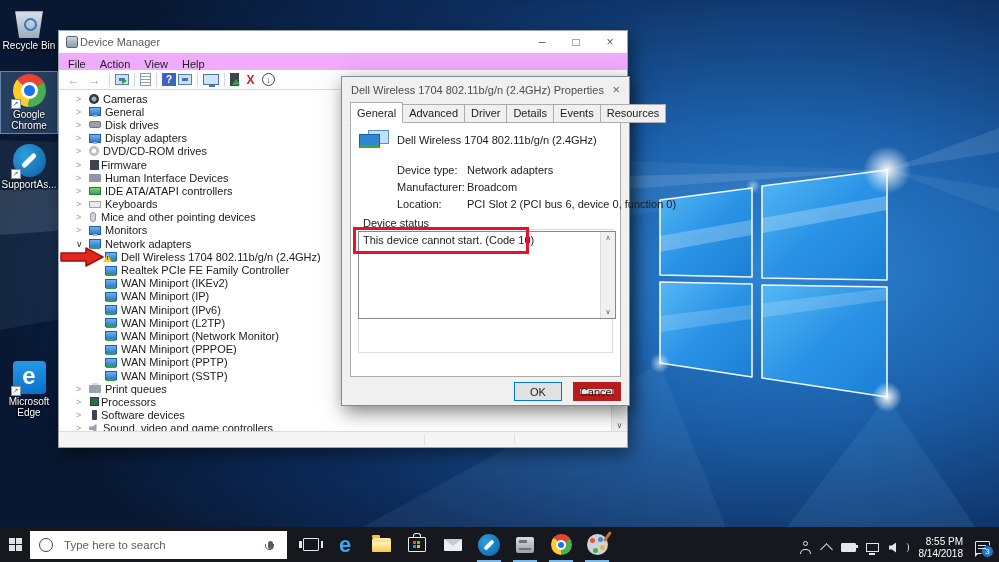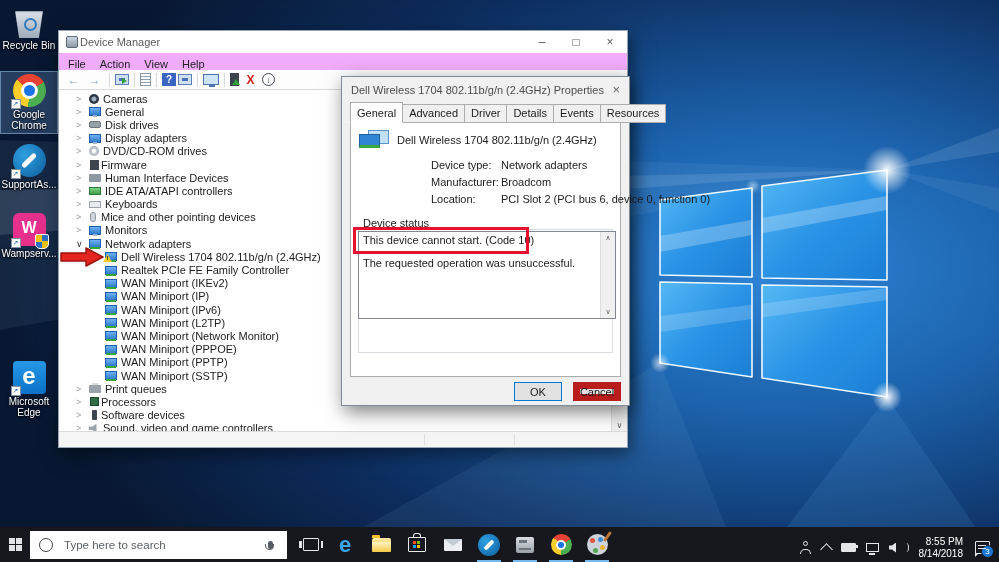--- a/index.html
+++ b/index.html
@@ -141,21 +141,21 @@
   .tab.active{background:#fff;border-bottom:1px solid #fff;margin-top:-2px;padding-top:4px;}
   #dlg-panel{position:absolute;left:8px;right:8px;top:44px;height:256px;background:#fff;
     border:1px solid #acacac;box-sizing:border-box;}
   .adapter-icon{position:absolute;left:8px;top:8px;width:32px;height:24px;}
   .adapter-icon::before{content:"";position:absolute;left:9px;top:0;width:21px;height:14px;
     background:#bfe0f7;border:1px solid #5b93c8;box-sizing:border-box;}
   .adapter-icon::after{content:"";position:absolute;left:0;top:4px;width:21px;height:14px;
     background:#2f86d2;border:1px solid #1c5e9e;border-bottom:3px solid #3aa93f;box-sizing:border-box;}
   #dev-name{position:absolute;left:46px;top:12px;}
   #dlg-fields{position:absolute;left:46px;top:37px;right:6px;}
-  .frow{height:17px;display:flex;align-items:flex-start;margin-left:34px;}
+  .frow{height:17px;display:flex;align-items:flex-end;}
   .flabel{width:70px;flex:none;}
   .fvalue{white-space:nowrap;}
   #status-group{position:absolute;left:7px;top:107px;right:7px;height:124px;
     border:1px solid #d8dde2;box-sizing:border-box;}
   #status-label{position:absolute;left:9px;top:95px;background:#fff;padding:0 3px;z-index:2;}
   #status-box{position:absolute;left:7px;top:109px;width:258px;height:88px;background:#fff;
     border:1px solid #828790;box-sizing:border-box;z-index:1;}
   #status-text{position:absolute;left:4px;top:3px;right:17px;line-height:11.5px;font-size:11px;}
   .sline{min-height:11.5px;}
   #status-scroll{position:absolute;right:0;top:0;bottom:0;width:15px;background:#f0f0f0;
@@ -310,26 +310,20 @@
           <span class="shortcut">↗</span>
         </div>
         <div class="di-label">Google Chrome</div>
       </div>
       <div class="di-item" style="top: 142px;">
         <div class="di-img di-supportassist">
           <span class="shortcut">↗</span>
         </div>
         <div class="di-label">SupportAs...</div>
       </div>
-      <div class="di-item" style="top: 211px;">
-        <div class="di-img di-wampserver">
-          <span class="shortcut">↗</span>
-        </div>
-        <div class="di-label">Wampserv...</div>
-      </div>
       <div class="di-item" style="top: 359px;">
         <div class="di-img di-microsoft-edge">
           <span class="shortcut">↗</span>
         </div>
         <div class="di-label">Microsoft Edge</div>
       </div>
     </div>
 
   <div id="dm-window">
     <div id="dm-titlebar">
@@ -531,21 +525,20 @@
             <span class="flabel">Location:</span>
             <span class="fvalue">PCI Slot 2 (PCI bus 6, device 0, function 0)</span>
           </div>
         </div>
       <span id="status-label">Device status</span>
       <div id="status-group"></div>
       <div id="status-box">
         <div id="status-text">
             <div class="sline">This device cannot start. (Code 10)</div>
             <div class="sline"></div>
-            <div class="sline">The requested operation was unsuccessful.</div>
           </div>
         <div id="status-scroll">
           <span>∧</span>
           <span>∨</span>
         </div>
       </div>
     </div>
     <div id="red-rect"></div>
     <div id="dlg-buttons">
         <div class="btn default">OK</div>

